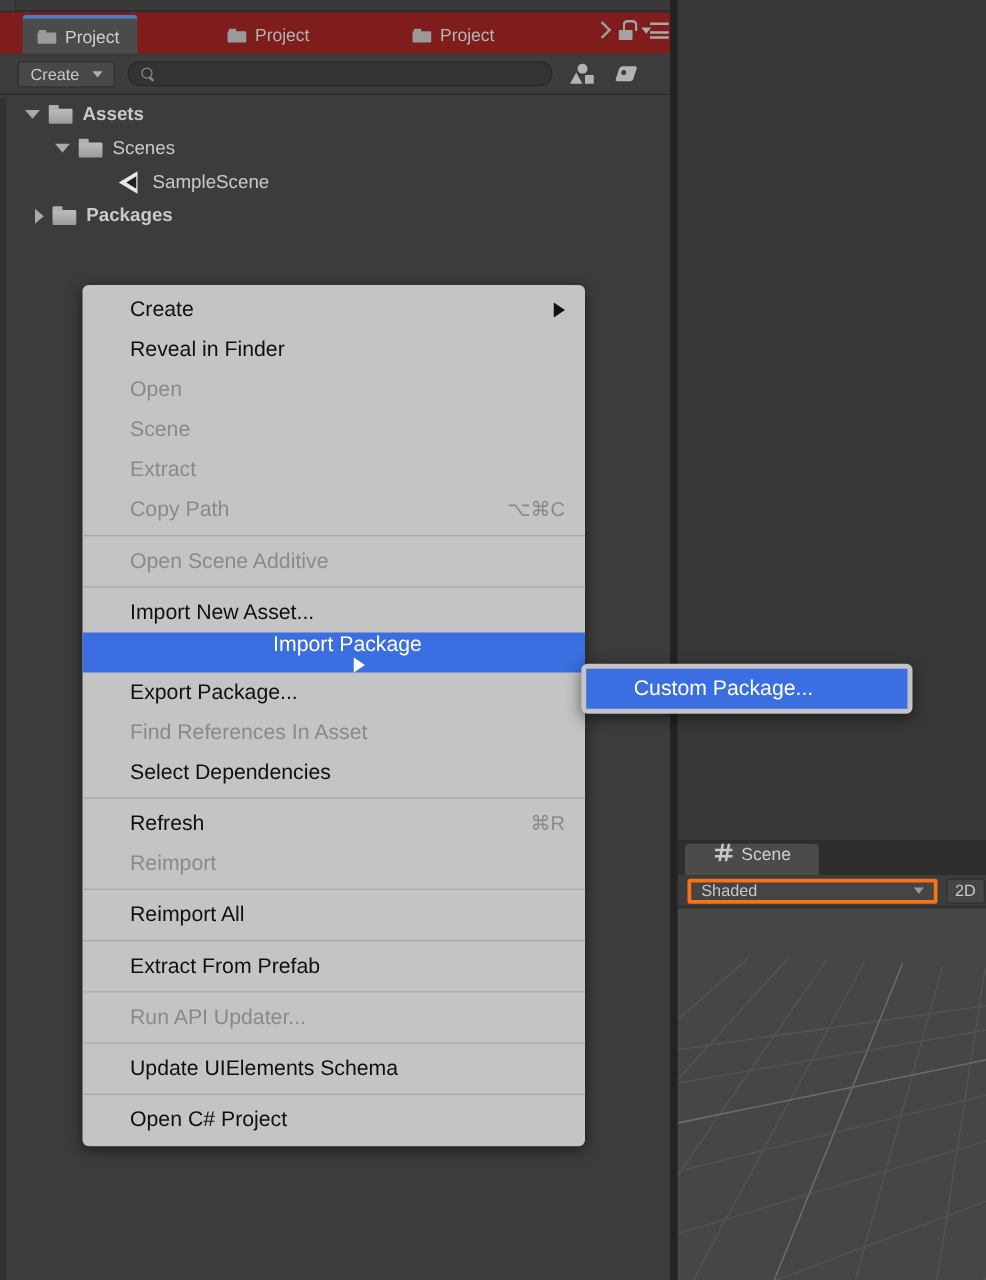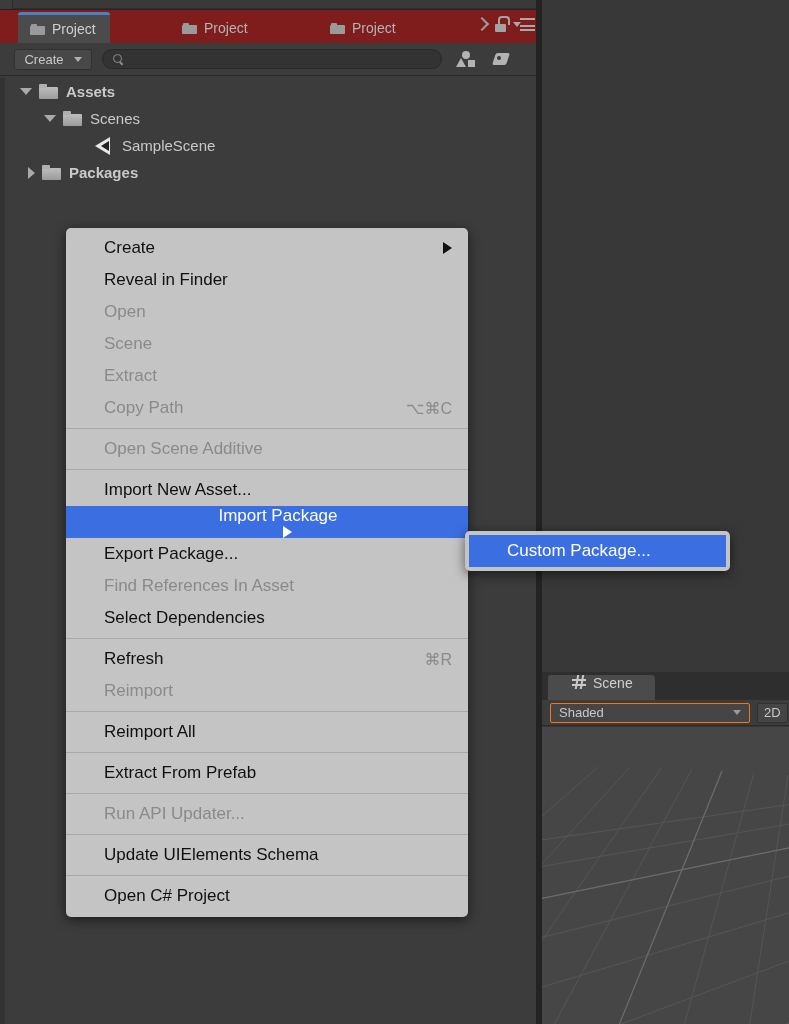--- a/index.html
+++ b/index.html
@@ -297,21 +297,21 @@
   .hash-ico i:nth-child(2){ left:9px; top:0; width:2px; height:14px; transform: skewX(-10deg);}
   .hash-ico i:nth-child(3){ left:0; top:4px; width:14px; height:2px;}
   .hash-ico i:nth-child(4){ left:0; top:9px; width:14px; height:2px;}
   .scene-toolbar {
     position: absolute; left: 0; top: 28px; width: 247px; height: 26px;
     background: #3c3c3c; border-bottom: 1px solid #2b2b2b;
     display: flex; align-items: center;
   }
   .shaded-dd {
     margin-left: 8px; width: 200px; height: 20px;
-    background: #454545; border: 1px solid #f97316; border-radius: 2px;
+    background: #454545; border: 3px solid #f97316; border-radius: 2px;
     display: flex; align-items: center; justify-content: space-between;
     padding: 0 8px; font-size: 13px; color: #c8c8c8;
   }
   .dd-caret {
     width: 0; height: 0;
     border-left: 4px solid transparent; border-right: 4px solid transparent;
     border-top: 5px solid #9a9a9a;
   }
   .twod-btn {
     margin-left: 7px; height: 20px; padding: 0 6px;

